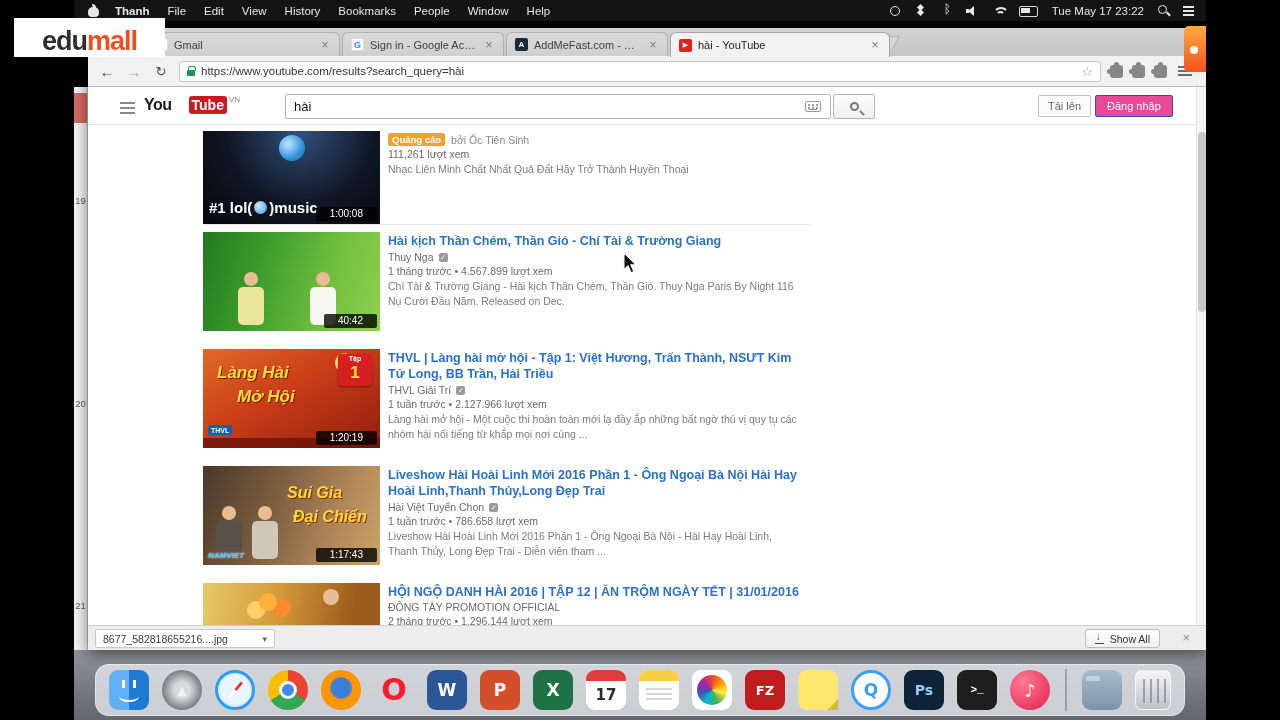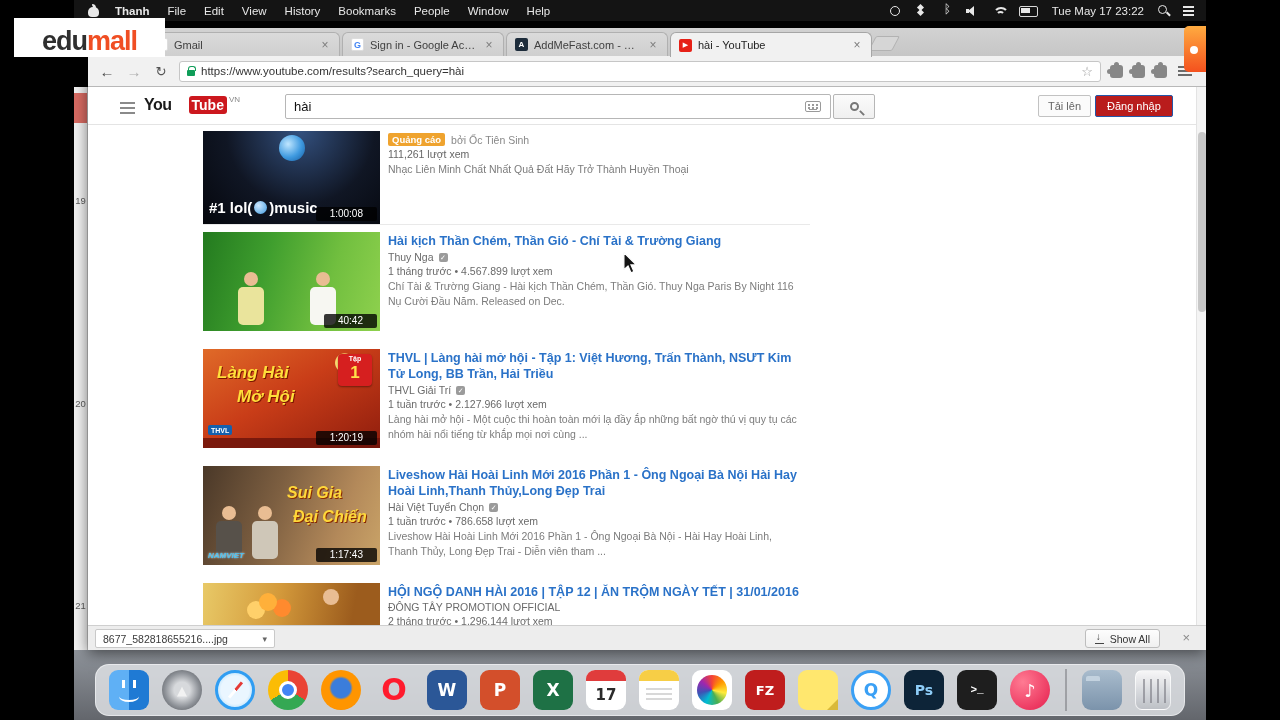--- a/index.html
+++ b/index.html
@@ -113,21 +113,21 @@
   .kb::before{content:"";position:absolute;left:2px;top:2px;width:2px;height:2px;background:#9a9a9a;
     box-shadow:4px 0 0 #9a9a9a,8px 0 0 #9a9a9a,0 3px 0 #9a9a9a,4px 3px 0 #9a9a9a,8px 3px 0 #9a9a9a}
   .kb::after{content:"";position:absolute;left:3px;bottom:1px;width:8px;height:1.5px;background:#9a9a9a}
   .yt-search-btn{position:absolute;left:745px;top:7px;width:42px;height:25px;border:1px solid #b6b6b6;border-radius:2px;
     background:linear-gradient(#fbfbfb,#f0f0f0);display:flex;align-items:center;justify-content:center}
   .sb-mag{width:9px;height:9px;border:2px solid #777;border-radius:50%;position:relative}
   .sb-mag::after{content:"";position:absolute;left:7px;top:8px;width:6px;height:2px;background:#777;transform:rotate(45deg)}
   .yt-upload{position:absolute;left:950px;top:8px;height:22px;padding:0 9px;border:1px solid #c2c2c2;border-radius:2px;
     background:#fbfbfb;color:#666;font-size:11px;line-height:20px}
   .yt-signin{position:absolute;left:1007px;top:8px;height:22px;padding:0 11px;border:1px solid #2456a8;border-radius:2px;
-    background:#b91c1c;color:#fff;font-size:11px;line-height:20px}
+    background:#ec4899;color:#fff;font-size:11px;line-height:20px}
 
   
   .item{position:absolute;left:0;width:1108px}
   .thumb{position:absolute;left:115px;top:0;width:177px;overflow:hidden;background:#000}
   .duration{position:absolute;right:3px;bottom:3px;background:rgba(0,0,0,.78);color:#fff;font-size:10px;
     line-height:14px;padding:0 14px;border-radius:2px}
   .v-title{position:absolute;left:300px;width:410px;font-size:12.5px;font-weight:bold;color:#2a72c8;line-height:16px}
   .v-title.oneline{white-space:nowrap}
   .v-channel{position:absolute;left:300px;font-size:10.5px;color:#6a6a6a;display:flex;align-items:center}
   .vbadge{display:inline-block;width:9px;height:9px;background:#9b9b9b;border-radius:2px;margin-left:5px;
@@ -303,21 +303,21 @@
       <div class="tab inactive" style="left:254px;width:162px">
         <span class="fav fav-google"></span>
         <span class="tab-title">Sign in - Google Accounts</span>
         <span class="tab-close"></span>
       </div>
       <div class="tab inactive" style="left:418px;width:162px">
         <span class="fav fav-amf"></span>
         <span class="tab-title">AddMeFast.com - Please c</span>
         <span class="tab-close"></span>
       </div>
-      <div class="tab active" style="left:582px;width:202px">
+      <div class="tab active" style="left:582px;width:220px">
         <span class="fav fav-youtube"></span>
         <span class="tab-title">hài - YouTube</span>
         <span class="tab-close"></span>
       </div>
       <div class="newtab"></div>
     </div>
 
     <div class="toolbar">
       <span class="nav-btn back"></span>
       <span class="nav-btn fwd"></span>

